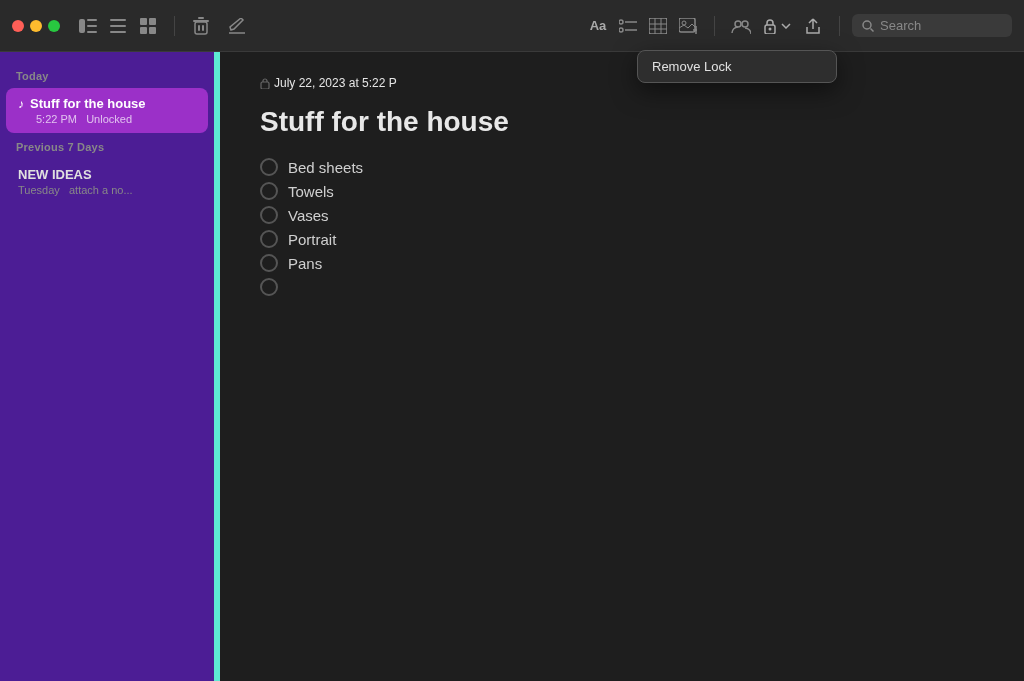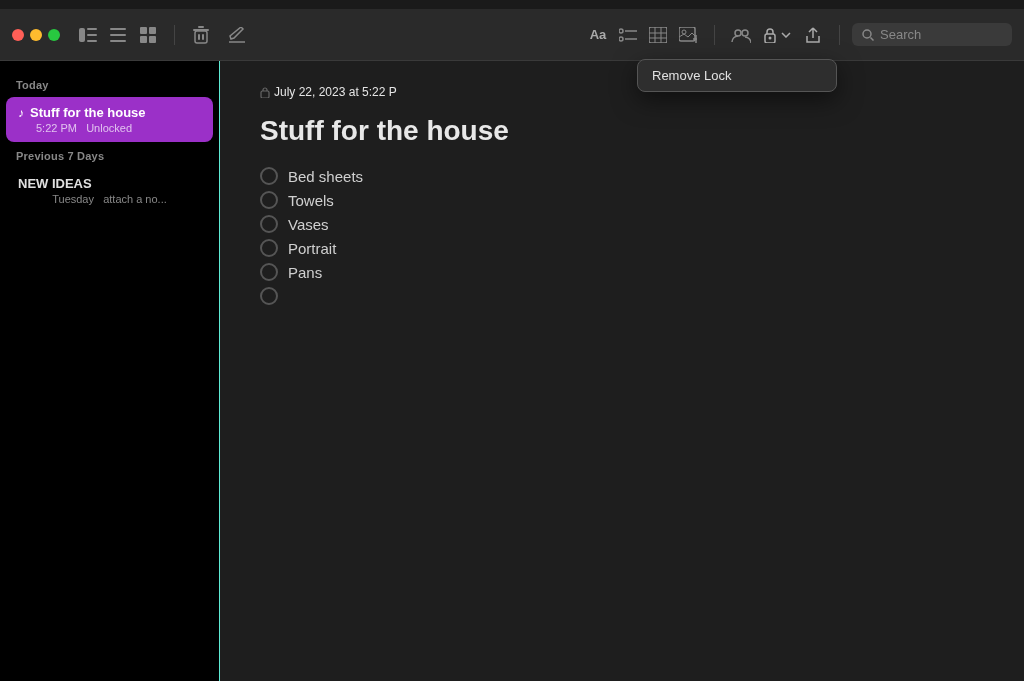--- a/index.html
+++ b/index.html
@@ -16,21 +16,20 @@
     
     .titlebar {
       height: 52px;
       background: #2a2a2a;
       display: flex;
       align-items: center;
       padding: 0 12px;
       gap: 8px;
       border-bottom: 1px solid #3a3a3a;
       flex-shrink: 0;
-      margin-top: 9px;
     }
 
     .traffic-lights {
       display: flex;
       gap: 6px;
       margin-right: 6px;
     }
 
     .traffic-light {
       width: 12px;
@@ -128,22 +127,22 @@
     
     .main {
       display: flex;
       flex: 1;
       overflow: hidden;
     }
 
     
     .sidebar {
       width: 220px;
-      background: #000000;
-      border-right: 1px solid #5eead4;
+      background: #4c1d95;
+      border-right: 6px solid #5eead4;
       padding: 12px 0;
       flex-shrink: 0;
     }
 
     .sidebar-section-label {
       font-size: 11px;
       color: #888;
       font-weight: 600;
       padding: 6px 16px 4px;
       letter-spacing: 0.02em;
@@ -194,21 +193,20 @@
     .note-title-2 {
       font-size: 13px;
       font-weight: 700;
       color: #e0e0e0;
     }
 
     .note-meta-2 {
       font-size: 11px;
       color: #888;
       margin-top: 2px;
-      text-align: center;
     }
 
     
     .editor {
       flex: 1;
       background: #1e1e1e;
       padding: 24px 40px;
       position: relative;
     }
 

